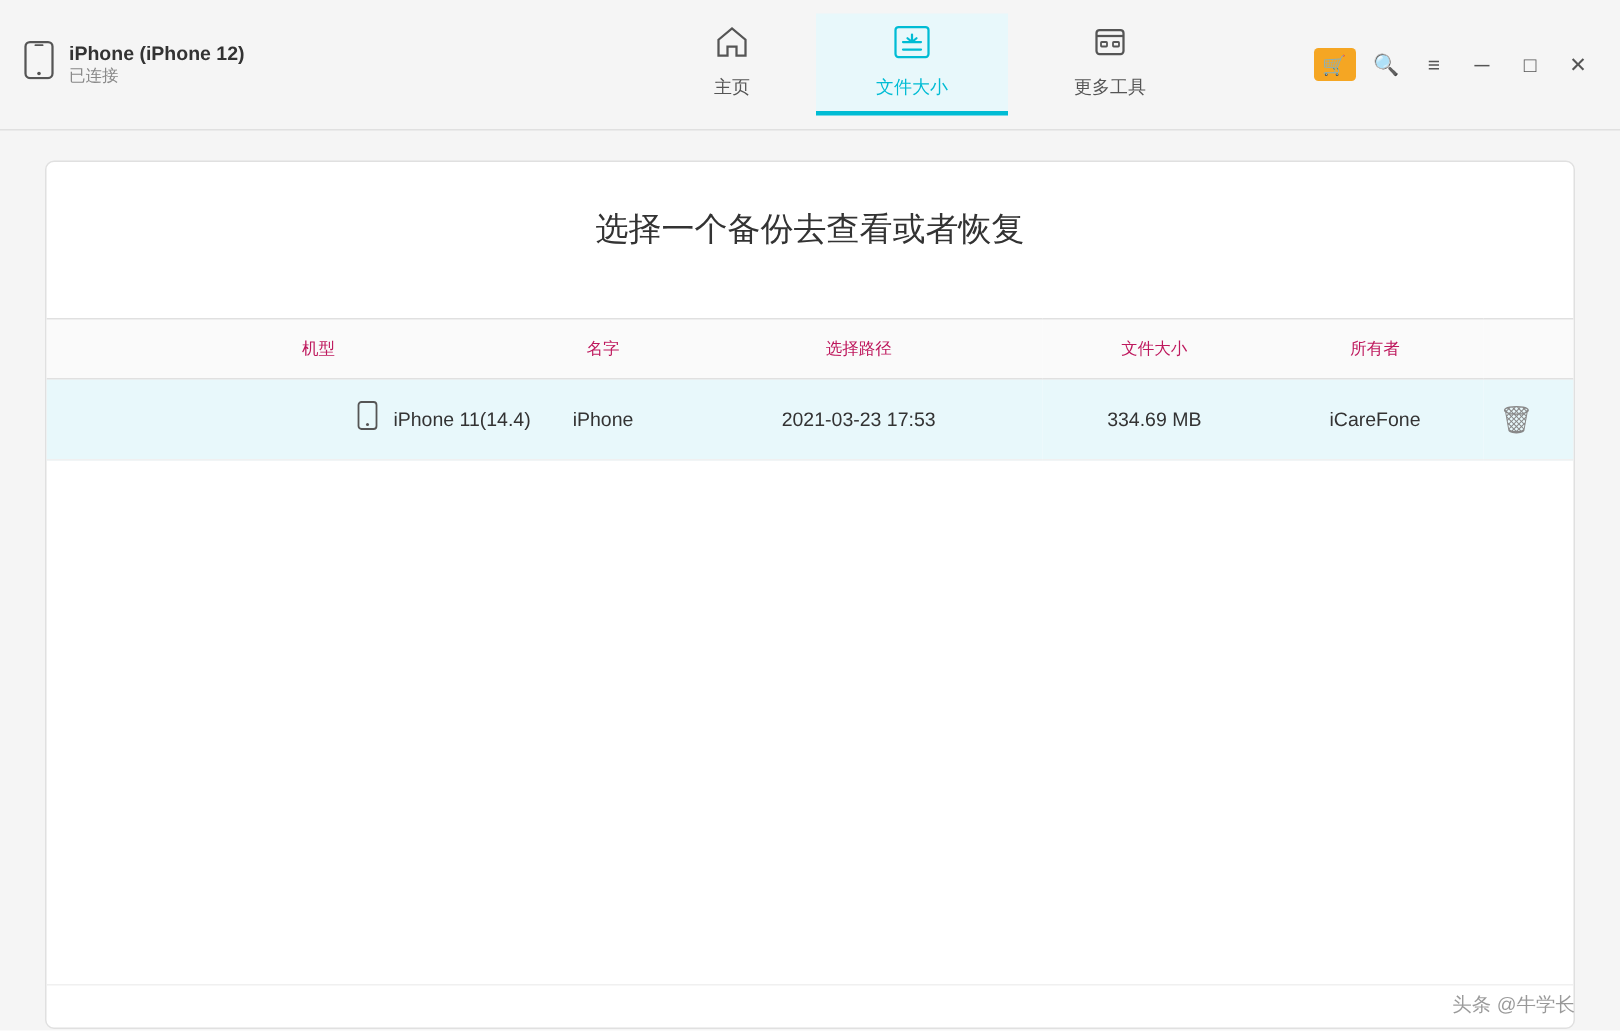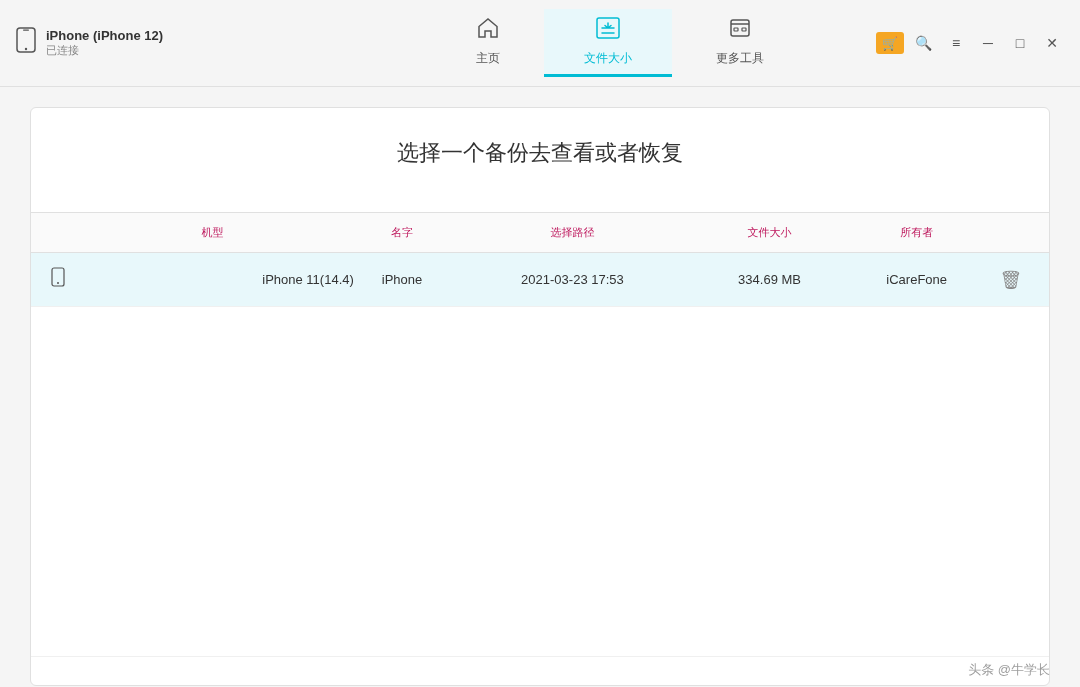--- a/index.html
+++ b/index.html
@@ -189,21 +189,21 @@
     }
 
     .backup-table td:first-child {
       padding-left: 20px;
     }
 
     .device-cell {
       display: flex;
       align-items: center;
       gap: 10px;
-      justify-content: space-between;
+      justify-content: flex-end;
     }
 
     .device-cell-icon {
       font-size: 18px;
       color: #555;
     }
 
     .delete-btn {
       cursor: pointer;
       color: #888;

